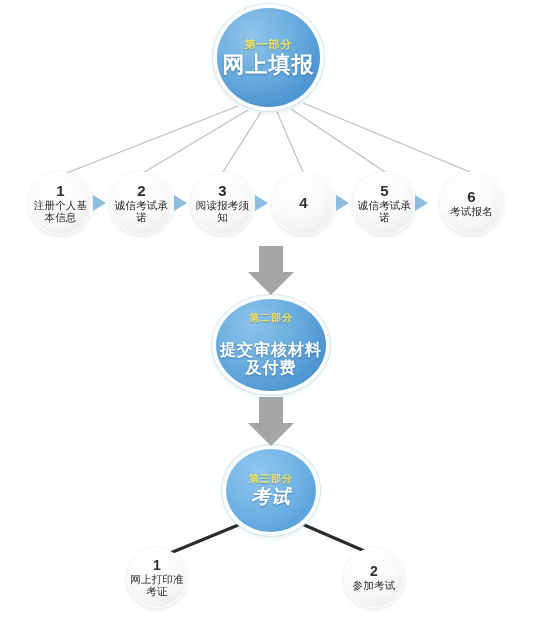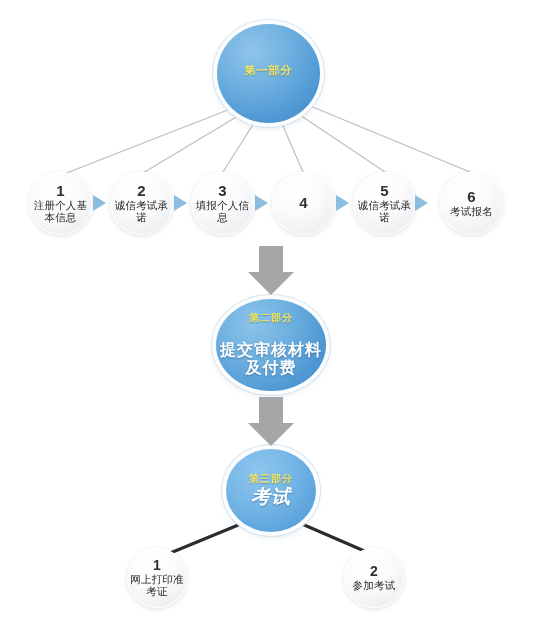--- a/index.html
+++ b/index.html
@@ -62,22 +62,22 @@
     margin-bottom: 3px;
   }
   .section-circle .sec-title {
     color: #ffffff;
     font-weight: bold;
     letter-spacing: 1px;
     text-shadow: 0 1px 2px rgba(36,84,128,0.55);
   }
 
   #node-part1 {
-    left: 217px; top: 24px;
-    width: 103px; height: 99px; font-family: Liberation Mono, monospace;
+    left: 217px; top: 8px;
+    width: 103px; height: 99px;
   }
   #node-part1 .sec-label { font-size: 11px; }
   #node-part1 .sec-title { font-size: 22px; }
 
   #node-part2 {
     left: 216px; top: 299px;
     width: 110px; height: 92px;
     background:
       radial-gradient(circle at 34% 26%, #8cc3ea 0%, #6cafdf 40%, #4e97d3 74%, #3e89cb 100%);
   }
@@ -188,33 +188,34 @@
       <line x1="303" y1="103" x2="470" y2="172"></line>
     </g>
     <g stroke="#2b2b2e" stroke-width="3" stroke-linecap="round" fill="none">
       <line x1="248" y1="521" x2="163" y2="556"></line>
       <line x1="295" y1="521" x2="376" y2="556"></line>
     </g>
   </svg>
 
   <div class="node section-circle" id="node-part1">
     <div class="sec-label">第一部分</div>
+    <div class="sec-title">网上填报</div>
   </div>
 
   <div class="node step-circle step-row-node" id="node-step-1">
     <div class="step-num">1</div>
     <div class="step-text">注册个人基本信息</div>
   </div>
   <div class="node step-circle step-row-node" id="node-step-2">
     <div class="step-num">2</div>
     <div class="step-text">诚信考试承诺</div>
   </div>
   <div class="node step-circle step-row-node" id="node-step-3">
     <div class="step-num">3</div>
-    <div class="step-text">填报个人信息</div>
+    <div class="step-text">阅读报考须知</div>
   </div>
   <div class="node step-circle step-row-node" id="node-step-4">
     <div class="step-num">4</div>
   </div>
   <div class="node step-circle step-row-node" id="node-step-5">
     <div class="step-num">5</div>
     <div class="step-text">诚信考试承诺</div>
   </div>
   <div class="node step-circle step-row-node" id="node-step-6">
     <div class="step-num">6</div>

